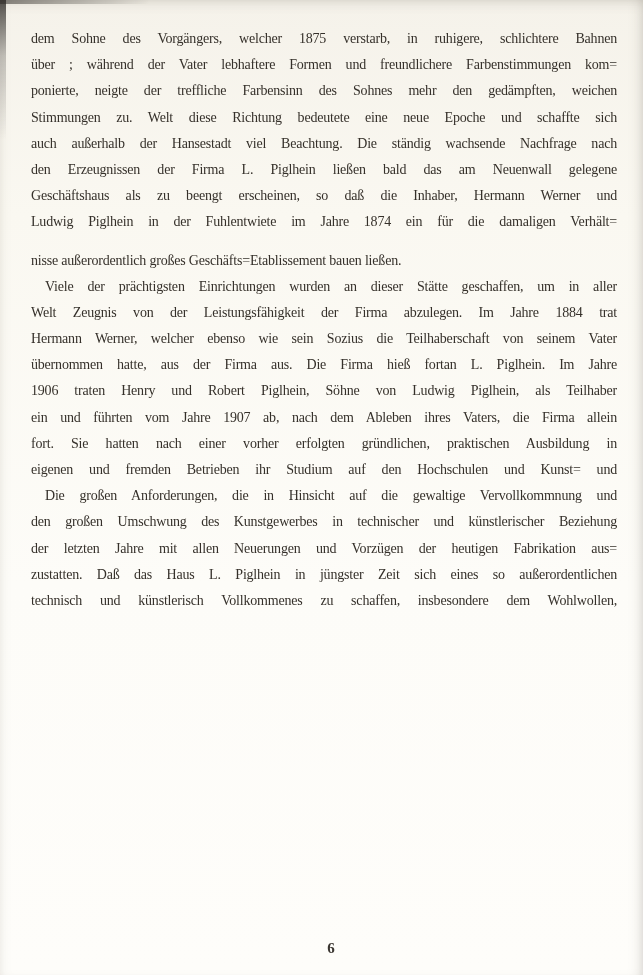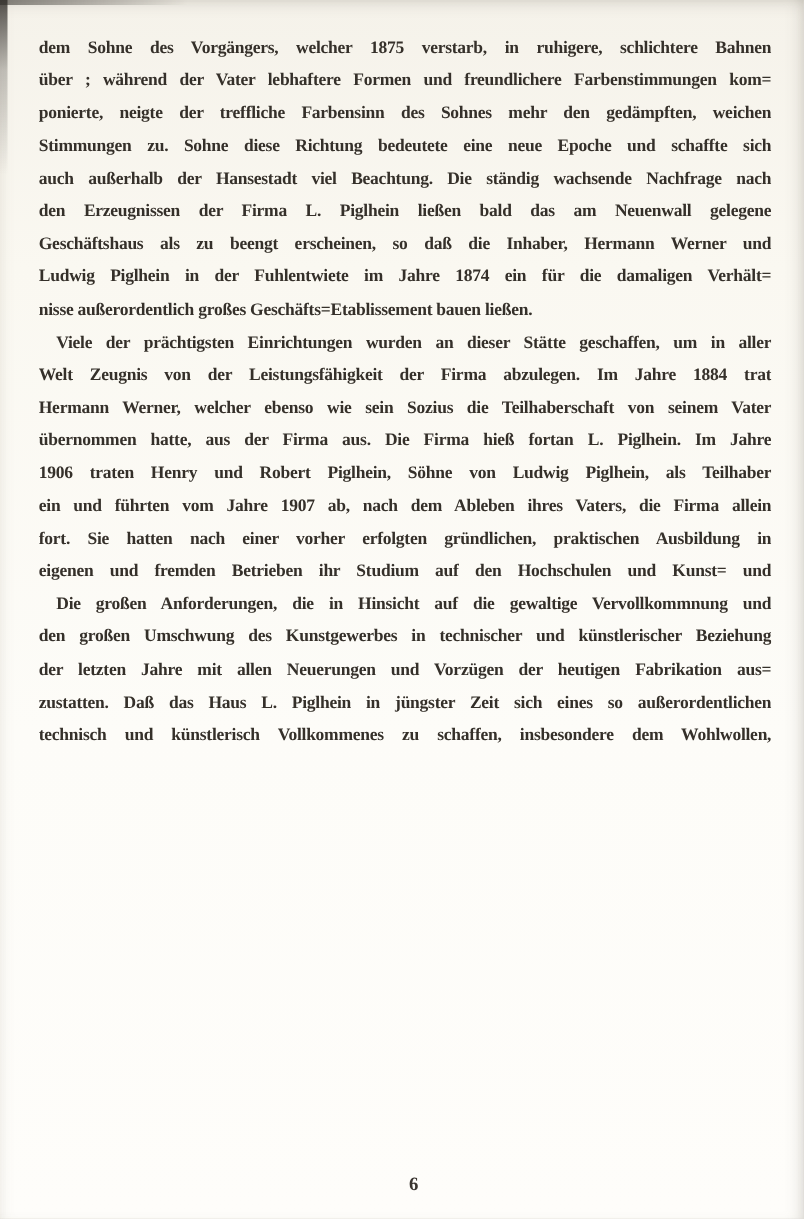--- a/index.html
+++ b/index.html
@@ -34,37 +34,38 @@
     width: 150px; height: 4px;
     background: linear-gradient(to right, rgba(45,42,38,0.55), rgba(45,42,38,0));
     filter: blur(0.6px);
   }
   .text-block {
     position: absolute;
     left: 31px;
     top: 26px;
     width: 586px;
     color: #35302a;
-    font-weight: bold;
+    font-weight: normal;
     font-size: 14px;
     letter-spacing: -0.2px;
   }
   .paragraph { margin: 0; padding: 0; }
   .line {
     height: 26.2px;
     line-height: 26.2px;
     max-height: 26.2px;
     overflow: hidden;
     text-align: justify;
     text-align-last: justify;
     white-space: normal;
   }
   .line.para-end {
     text-align: left;
     text-align-last: left;
+    margin-top: 12px;
   }
   .line.indent { text-indent: 14px; }
   .page-number {
     position: absolute;
     top: 936px;
     left: 31px;
     width: 600px;
     height: 24px;
     line-height: 24px;
     text-align: center;
@@ -79,21 +80,21 @@
 <div class="page">
   <div class="edge-smudge-left"></div>
   <div class="edge-smudge-top"></div>
 
   <div class="text-block">
 
     <div class="paragraph">
       <div class="line">dem Sohne des Vorgängers, welcher 1875 verstarb, in ruhigere, schlichtere Bahnen</div>
       <div class="line">über ; während der Vater lebhaftere Formen und freundlichere Farbenstimmungen kom=</div>
       <div class="line">ponierte, neigte der treffliche Farbensinn des Sohnes mehr den gedämpften, weichen</div>
-      <div class="line">Stimmungen zu. Sohne diese Richtung bedeutete eine neue Epoche und schaffte sich</div>
+      <div class="line">Stimmungen zu. Welt diese Richtung bedeutete eine neue Epoche und schaffte sich</div>
       <div class="line">auch außerhalb der Hansestadt viel Beachtung. Die ständig wachsende Nachfrage nach</div>
       <div class="line">den Erzeugnissen der Firma L. Piglhein ließen bald das am Neuenwall gelegene</div>
       <div class="line">Geschäftshaus als zu beengt erscheinen, so daß die Inhaber, Hermann Werner und</div>
       <div class="line">Ludwig Piglhein in der Fuhlentwiete im Jahre 1874 ein für die damaligen Verhält=</div>
       <div class="line para-end">nisse außerordentlich großes Geschäfts=Etablissement bauen ließen.</div>
     </div>
 
     <div class="paragraph">
       <div class="line indent">Viele der prächtigsten Einrichtungen wurden an dieser Stätte geschaffen, um in aller</div>
       <div class="line">Welt Zeugnis von der Leistungsfähigkeit der Firma abzulegen. Im Jahre 1884 trat</div>

